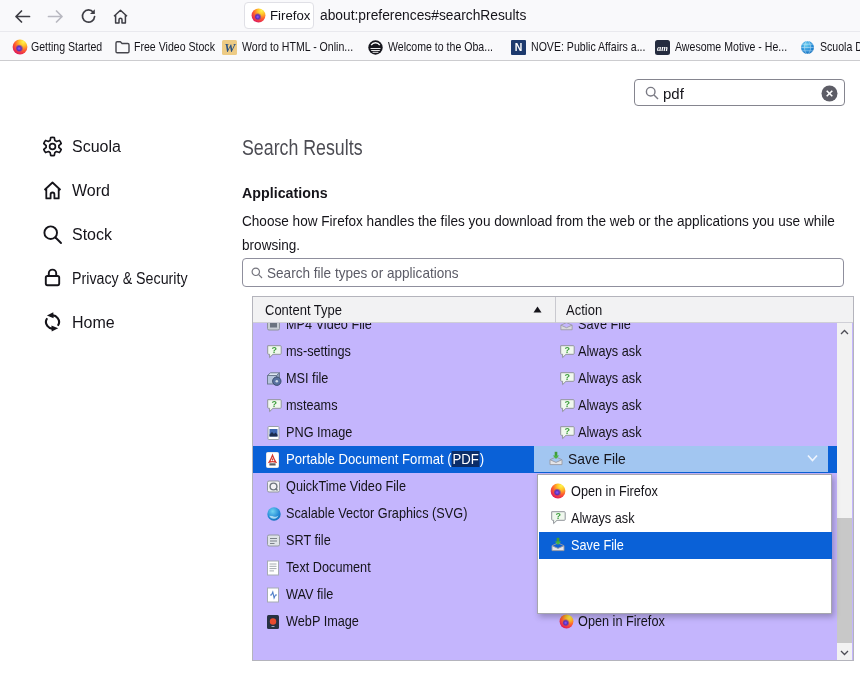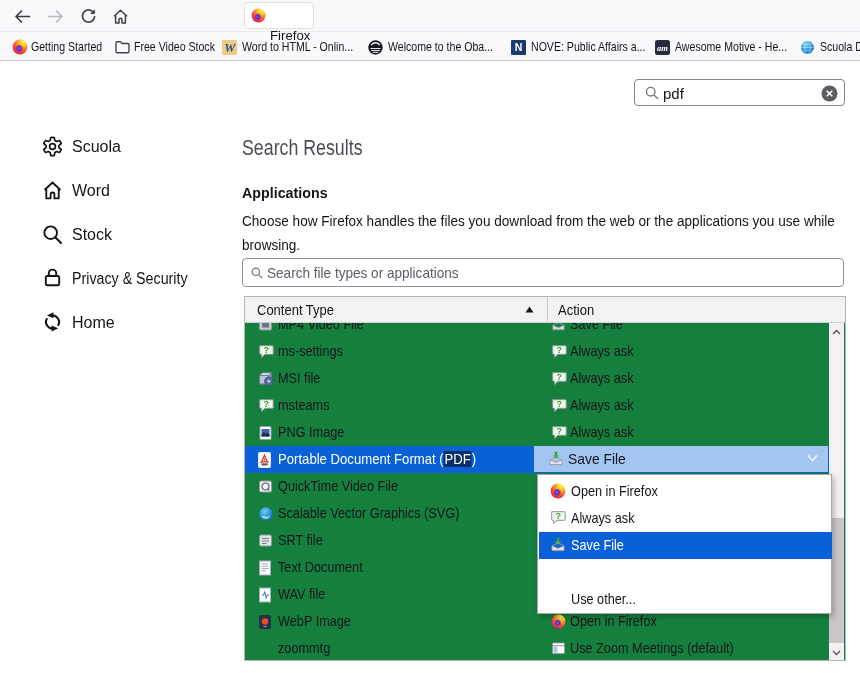--- a/index.html
+++ b/index.html
@@ -1,31 +1,31 @@
 <!DOCTYPE html>
 <html><head>
 <meta charset="utf-8">
 <style>
 * { margin:0; padding:0; box-sizing:border-box; }
 html,body { width:860px; height:673px; background:#fff; font-family:"Liberation Sans", sans-serif; overflow:hidden; }
 .abs { position:absolute; }
 #chrome { position:absolute; left:0; top:0; width:860px; height:61px; background:#f9f9fb; border-bottom:1px solid #cccccf; }
 .navline { position:absolute; left:0; top:31px; width:860px; height:0; border-top:1px solid #e9e9ee; }
 .bmtext { font-size:12.6px; color:#15141a; white-space:nowrap; transform-origin:0 50%; transform:scaleX(0.84); }
-.urltext { font-size:13.8px; color:#15141a;margin-top:20px; }
+.urltext { font-size:13.8px; color:#15141a; }
 #identity { position:absolute; left:244px; top:2px; width:70px; height:27px; background:#fff; border:1px solid #e0e0e6; border-radius:4px; }
 .sideitem { position:absolute; left:72px; font-size:16px; color:#15141a; white-space:nowrap; }
 .sideicon { position:absolute; left:42px; }
 h1.sr { position:absolute; left:242px; top:135px; font-size:22.5px; font-weight:normal; color:#4c4c53; transform-origin:0 50%; transform:scaleX(0.79); white-space:nowrap;}
 .apps { position:absolute; left:242px; top:184px; font-size:15.5px; font-weight:bold; color:#15141a; transform-origin:0 50%; transform:scaleX(0.92); white-space:nowrap; }
 .desc { position:absolute; left:242px; top:209px; width:660px; font-size:14.7px; line-height:24px; color:#15141a; transform-origin:0 0; transform:scaleX(0.925); }
 #filter { position:absolute; left:242px; top:258px; width:602px; height:29px; border:1px solid #8f8f9d; border-radius:4px; background:#fff; }
 #filter .ph { position:absolute; left:24px; top:6px; font-size:14.6px; color:#5b5b66; transform-origin:0 50%; transform:scaleX(0.93); white-space:nowrap; }
 #searchbox { position:absolute; left:634px; top:79px; width:211px; height:27px; border:1px solid #85858f; border-radius:4px; background:#fff; }
-#table { position:absolute; left:244px; top:296px; width:602px; height:365px; border:1px solid #b4b4bc; background:#15803d; }
+#table { position:absolute; left:252px; top:296px; width:602px; height:365px; border:1px solid #b4b4bc; background:#c4b5fd; }
 #thead { position:absolute; left:0; top:0; width:600px; height:26px; background:#f2f2f3; border-bottom:1px solid #cfcfd6; font-size:14.6px; color:#15141a; }
 #tbody { position:absolute; left:0; top:26px; width:600px; height:337px; overflow:hidden; }
 .row { position:absolute; left:0; width:600px; height:27px; }
 .row .cticon { position:absolute; left:13px; top:6px; }
 .row .ct { position:absolute; left:33px; top:5px; font-size:14.6px; color:#15141a; white-space:nowrap; transform-origin:0 50%; transform:scaleX(0.87); }
 .row .acicon { position:absolute; left:306px; top:6px; }
 .row .ac { position:absolute; left:325px; top:5px; font-size:14.6px; color:#15141a; white-space:nowrap; transform-origin:0 50%; transform:scaleX(0.87); }
 #scrollbar { position:absolute; right:1px; top:26px; width:15px; height:337px; background:#f2f2f2; }
 #scrollbar .thumb { position:absolute; left:0px; top:195px; width:15px; height:127px; background:#c8c8c8; }
 .sbbtn { position:absolute; left:0; width:15px; height:17px; background:#f2f2f2; color:#4d4d55; text-align:center; }
@@ -79,20 +79,21 @@
   <svg class="abs" style="left:112px;top:8px" width="17" height="17" viewBox="0 0 17 17" fill="none" stroke="#3e3e45" stroke-width="1.5" stroke-linejoin="round">
       <path d="M2 8.2 8.5 2.2 15 8.2 M3.6 7 V15 H7 v-3.2 a1.5 1.5 0 0 1 3 0 V15 h3.4 V7"></path>
     </svg>
 
   <div id="identity"></div>
   <svg class="abs" style="left:251px;top:8px" width="15" height="15" viewBox="0 0 16 16">
       <circle cx="8" cy="8" r="7.4" fill="url(#ffa)"></circle>
       <circle cx="7.7" cy="9.1" r="3.7" fill="url(#ffb)"></circle>
     </svg>
   <div class="abs urltext" style="left:270px;top:8px;font-size:13.2px">Firefox</div>
+  <div class="abs urltext" style="left:320px;top:8px">about:preferences#searchResults</div>
 
   <svg class="abs" style="left:12px;top:39px" width="16" height="16" viewBox="0 0 16 16">
       <circle cx="8" cy="8" r="7.4" fill="url(#ffa)"></circle>
       <circle cx="7.7" cy="9.1" r="3.7" fill="url(#ffb)"></circle>
     </svg>
   <div class="abs bmtext" style="left:31px;top:40px">Getting Started</div>
   <svg class="abs" style="left:115px;top:40px" width="15" height="14" viewBox="0 0 15 14" fill="none" stroke="#45454c" stroke-width="1.4" stroke-linejoin="round">
       <path d="M1 3 a1.2 1.2 0 0 1 1.2-1.2 h3.2 l1.6 1.7 h5.8 a1.2 1.2 0 0 1 1.2 1.2 V11.5 a1.2 1.2 0 0 1 -1.2 1.2 H2.2 A1.2 1.2 0 0 1 1 11.5 Z"></path>
     </svg>
   <div class="abs bmtext" style="left:134px;top:40px">Free Video Stock</div>
@@ -304,29 +305,20 @@
           <circle cx="7" cy="7.5" r="3.2" fill="#e84b2f"></circle>
           <path d="M5.5 12.5 h3" stroke="#9aa7bb" stroke-width="1"></path>
         </svg>
       <div class="ct">WebP Image</div>
       <svg class="acicon" width="15" height="15" viewBox="0 0 16 16">
           <circle cx="8" cy="8" r="7.4" fill="url(#ffa)"></circle>
           <circle cx="7.7" cy="9.1" r="3.7" fill="url(#ffb)"></circle>
         </svg>
       <div class="ac">Open in Firefox</div>
     </div>
-    <div class="row" style="top:311.5px">
-      <div class="ct">zoommtg</div>
-      <svg class="acicon" width="15" height="15" viewBox="0 0 16 16">
-          <rect x="1.5" y="2" width="13" height="11.5" rx="1" fill="#fff" stroke="#8a8a92"></rect>
-          <path d="M1.5 5 h13" stroke="#8a8a92"></path>
-          <rect x="2.6" y="6" width="4.4" height="6.4" fill="#a9c7e8"></rect>
-        </svg>
-      <div class="ac">Use Zoom Meetings (default)</div>
-    </div>
   </div>
   <div id="scrollbar">
     <div class="sbbtn" style="top:0"><svg width="9" height="9" viewBox="0 0 9 9" style="margin-top:4px">
           <path d="M1 6 L4.5 2.5 L8 6" fill="none" stroke="#4d4d55" stroke-width="1.3"></path>
         </svg></div>
     <div class="thumb"></div>
     <div class="sbbtn" style="bottom:0"><svg width="9" height="9" viewBox="0 0 9 9" style="margin-top:4px">
           <path d="M1 3 L4.5 6.5 L8 3" fill="none" stroke="#4d4d55" stroke-width="1.3"></path>
         </svg></div>
   </div>
@@ -362,16 +354,13 @@
   </div>
   <div class="ditem" style="top:57px;background:#0a61d7">
     <svg class="dicon" width="16" height="16" viewBox="0 0 16 16">
         <path d="M2 8.7 L8 11.4 L14 8.7 V13.6 H2 Z" fill="#e4e4e8" stroke="#9a9aa2" stroke-width="0.9"></path>
         <path d="M2 8.7 L8 6 L14 8.7" fill="none" stroke="#9a9aa2" stroke-width="0.9"></path>
         <path d="M8 0.8 v4.4" stroke="#3f9c38" stroke-width="2.6"></path>
         <path d="M4.9 4.4 L8 8 L11.1 4.4 Z" fill="#49b441"></path>
       </svg>
     <div class="dtext" style="color:#fff">Save File</div>
   </div>
-  <div class="ditem" style="top:111px">
-    <div class="dtext">Use other...</div>
-  </div>
 </div>
 
 </body></html>

